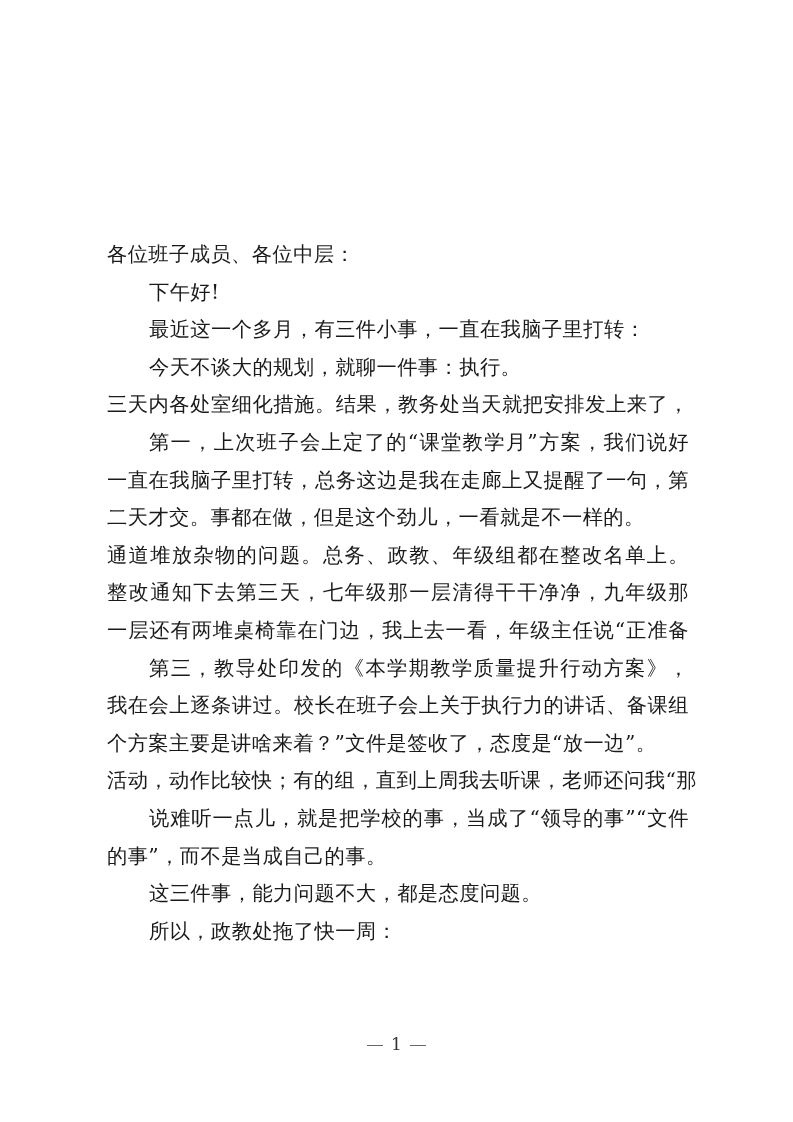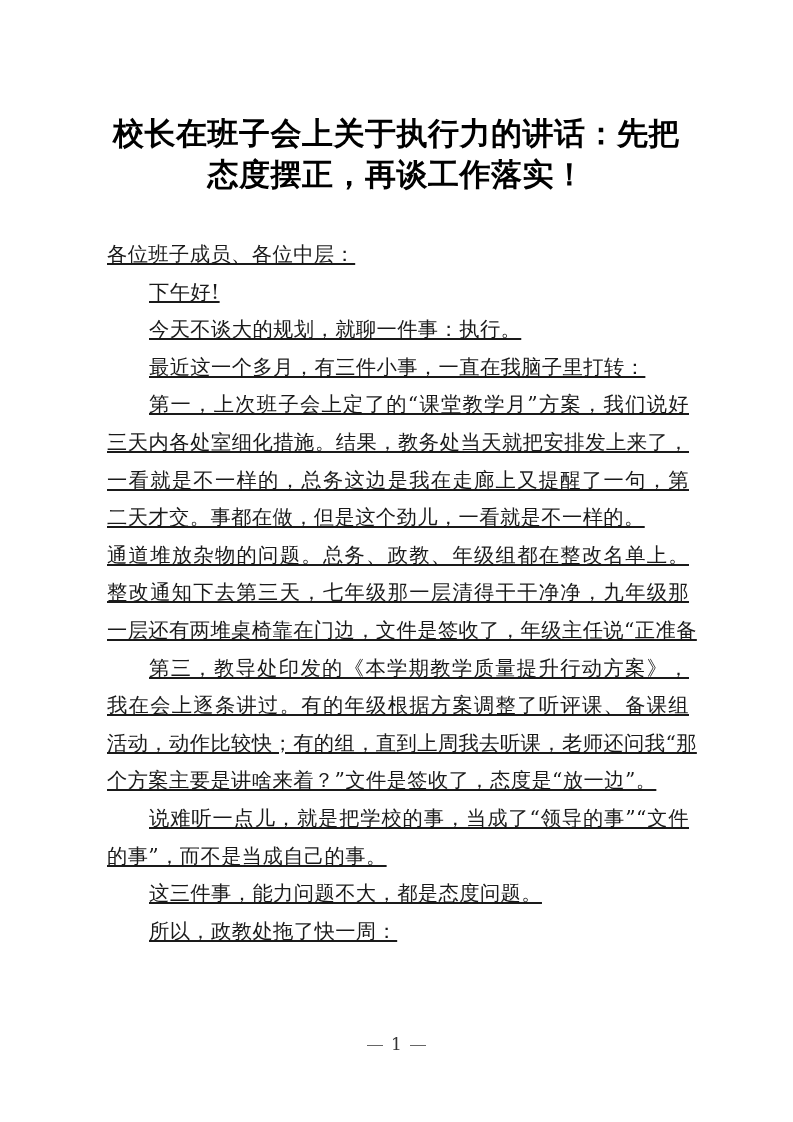--- a/index.html
+++ b/index.html
@@ -40,21 +40,20 @@
     }
     .body-text {
       position: absolute;
       left: 107px;
       top: 236px;
       width: 582px;
       font-family: "DejaVu Serif", "Liberation Serif", serif;
       font-size: 20.3px;
       line-height: 37.6px;
       color: #1a1a1a;
-      text-decoration: underline;
     }
     .line {
       display: block;
       white-space: nowrap;
       height: 37.6px;
       text-align: justify;
       text-align-last: justify;
       letter-spacing: 0.4px;
     }
     .line.last {
@@ -80,61 +79,57 @@
       background: #666;
       vertical-align: middle;
       margin: 0 8px;
     }
   </style>
 </head>
 <body>
 
 <div class="page">
 
-  <h1 class="title" style="margin:0;">
-    <span class="tline">校长在班子会上关于执行力的讲话：先把</span>
-    <span class="tline">态度摆正，再谈工作落实！</span>
-  </h1>
 
   <div class="body-text">
 
     <div>
       <span class="line last">各位班子成员、各位中层：</span>
     </div>
 
     <div>
       <span class="line indent last">下午好!</span>
     </div>
 
     <div>
+      <span class="line indent last">最近这一个多月，有三件小事，一直在我脑子里打转：</span>
+    </div>
+
+    <div>
       <span class="line indent last">今天不谈大的规划，就聊一件事：执行。</span>
     </div>
 
     <div>
-      <span class="line indent last">最近这一个多月，有三件小事，一直在我脑子里打转：</span>
-    </div>
-
-    <div>
+      <span class="line">三天内各处室细化措施。结果，教务处当天就把安排发上来了，</span>
       <span class="line indent">第一，上次班子会上定了的“课堂教学月”方案，我们说好</span>
-      <span class="line">三天内各处室细化措施。结果，教务处当天就把安排发上来了，</span>
-      <span class="line">一看就是不一样的，总务这边是我在走廊上又提醒了一句，第</span>
+      <span class="line">一直在我脑子里打转，总务这边是我在走廊上又提醒了一句，第</span>
       <span class="line last">二天才交。事都在做，但是这个劲儿，一看就是不一样的。</span>
     </div>
 
     <div>
       <span class="line">通道堆放杂物的问题。总务、政教、年级组都在整改名单上。</span>
       <span class="line">整改通知下去第三天，七年级那一层清得干干净净，九年级那</span>
-      <span class="line">一层还有两堆桌椅靠在门边，文件是签收了，年级主任说“正准备</span>
+      <span class="line">一层还有两堆桌椅靠在门边，我上去一看，年级主任说“正准备</span>
     </div>
 
     <div>
       <span class="line indent">第三，教导处印发的《本学期教学质量提升行动方案》，</span>
-      <span class="line">我在会上逐条讲过。有的年级根据方案调整了听评课、备课组</span>
+      <span class="line">我在会上逐条讲过。校长在班子会上关于执行力的讲话、备课组</span>
+      <span class="line last">个方案主要是讲啥来着？”文件是签收了，态度是“放一边”。</span>
       <span class="line">活动，动作比较快；有的组，直到上周我去听课，老师还问我“那</span>
-      <span class="line last">个方案主要是讲啥来着？”文件是签收了，态度是“放一边”。</span>
     </div>
 
     <div>
       <span class="line indent">说难听一点儿，就是把学校的事，当成了“领导的事”“文件</span>
       <span class="line last">的事”，而不是当成自己的事。</span>
     </div>
 
     <div>
       <span class="line indent last">这三件事，能力问题不大，都是态度问题。</span>
     </div>

